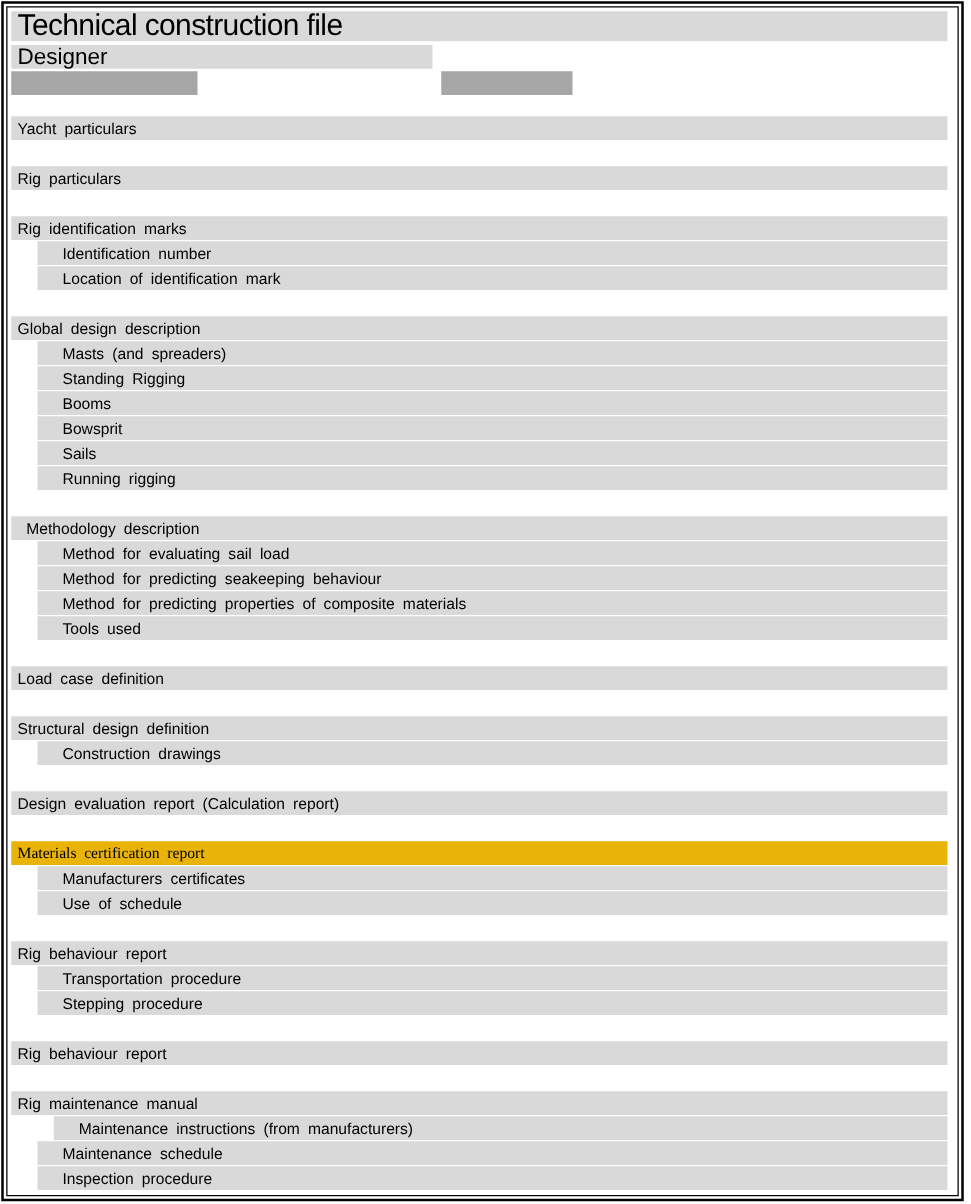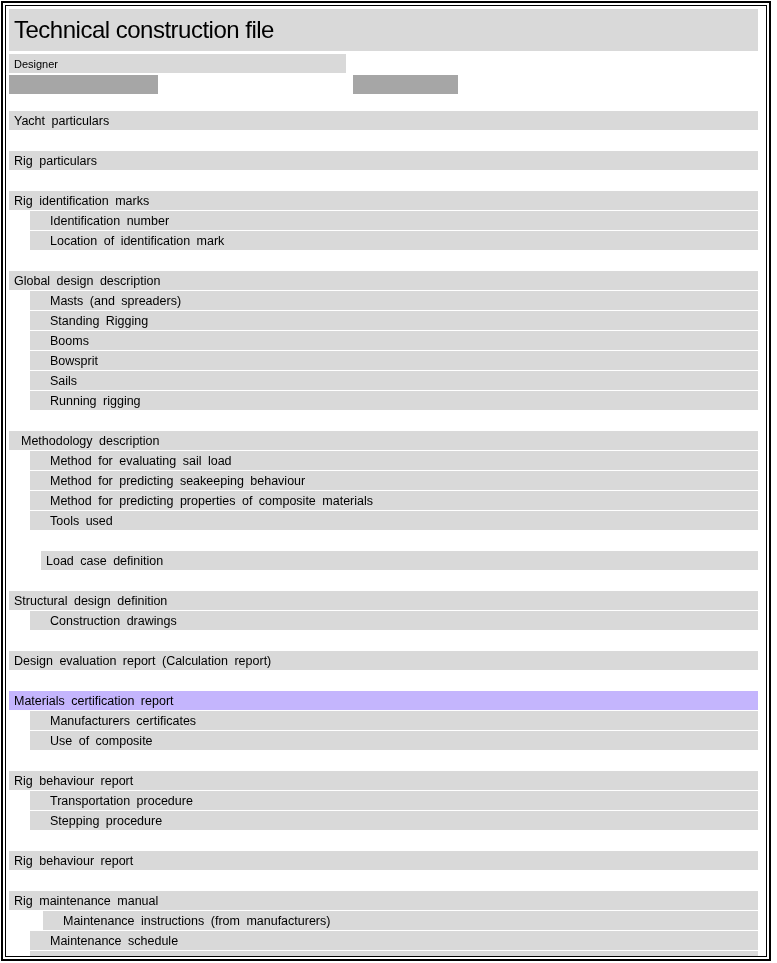--- a/index.html
+++ b/index.html
@@ -19,42 +19,42 @@
     left: 2px; top: 2px; right: 2px; bottom: 2px;
     border: 1px solid #000000;
     overflow: hidden;
   }
   .content {
     position: absolute;
     left: 3px; top: 3px; right: 8px; bottom: 2px;
   }
   .bar { background: #d9d9d9; }
   .title-bar {
-    height: 42px;
+    height: 24px;
     display: flex;
     align-items: center;
     padding-left: 5px;
     margin-bottom: 3px;
   }
   .title-text {
     font-size: 24px;
     letter-spacing: -0.5px;
     white-space: nowrap;
   }
   .fields-row {
     display: flex;
     height: 19px;
     margin-bottom: 2px;
   }
   .field-label {
     height: 19px;
     display: flex;
     align-items: center;
     padding-left: 5px;
-    font-size: 11px;
+    font-size: 18px;
     word-spacing: 2px;
   }
   .field-label.designer { width: 337px; margin-right: 7px; }
   .field-label.date { flex: 1; }
   .inputs-row {
     position: relative;
     height: 19px;
   }
   .input-bar {
     position: absolute;
@@ -174,21 +174,21 @@
   <div class="bar row sub" style="background: rgb(217, 217, 217);">
     <span>Method for predicting properties of composite materials</span>
   </div>
 
   <div class="bar row sub" style="background: rgb(217, 217, 217);">
     <span>Tools used</span>
   </div>
 </div>
 
   <div class="section">
-    <div class="bar row header" style="background: rgb(217, 217, 217); margin-left: 32px;">
+    <div class="bar row header" style="background: rgb(217, 217, 217);">
       <span>Load case definition</span>
     </div>
   </div>
 
   <div class="section">
     <div class="bar row header" style="background: rgb(217, 217, 217);">
       <span>Structural design definition</span>
     </div>
 
   <div class="bar row sub" style="background: rgb(217, 217, 217);">
@@ -196,30 +196,30 @@
   </div>
 </div>
 
   <div class="section">
     <div class="bar row header" style="background: rgb(217, 217, 217);">
       <span>Design evaluation report (Calculation report)</span>
     </div>
   </div>
 
   <div class="section">
-    <div class="bar row header" style="background: #c4b5fd;">
+    <div class="bar row header" style="background: #eab308; font-family: Liberation Serif, serif;">
       <span>Materials certification report</span>
     </div>
 
   <div class="bar row sub" style="background: rgb(217, 217, 217);">
     <span>Manufacturers certificates</span>
   </div>
 
   <div class="bar row sub" style="background: rgb(217, 217, 217);">
-    <span>Use of composite</span>
+    <span>Use of schedule</span>
   </div>
 </div>
 
   <div class="section">
     <div class="bar row header" style="background: rgb(217, 217, 217);">
       <span>Rig behaviour report</span>
     </div>
 
   <div class="bar row sub" style="background: rgb(217, 217, 217);">
     <span>Transportation procedure</span>

